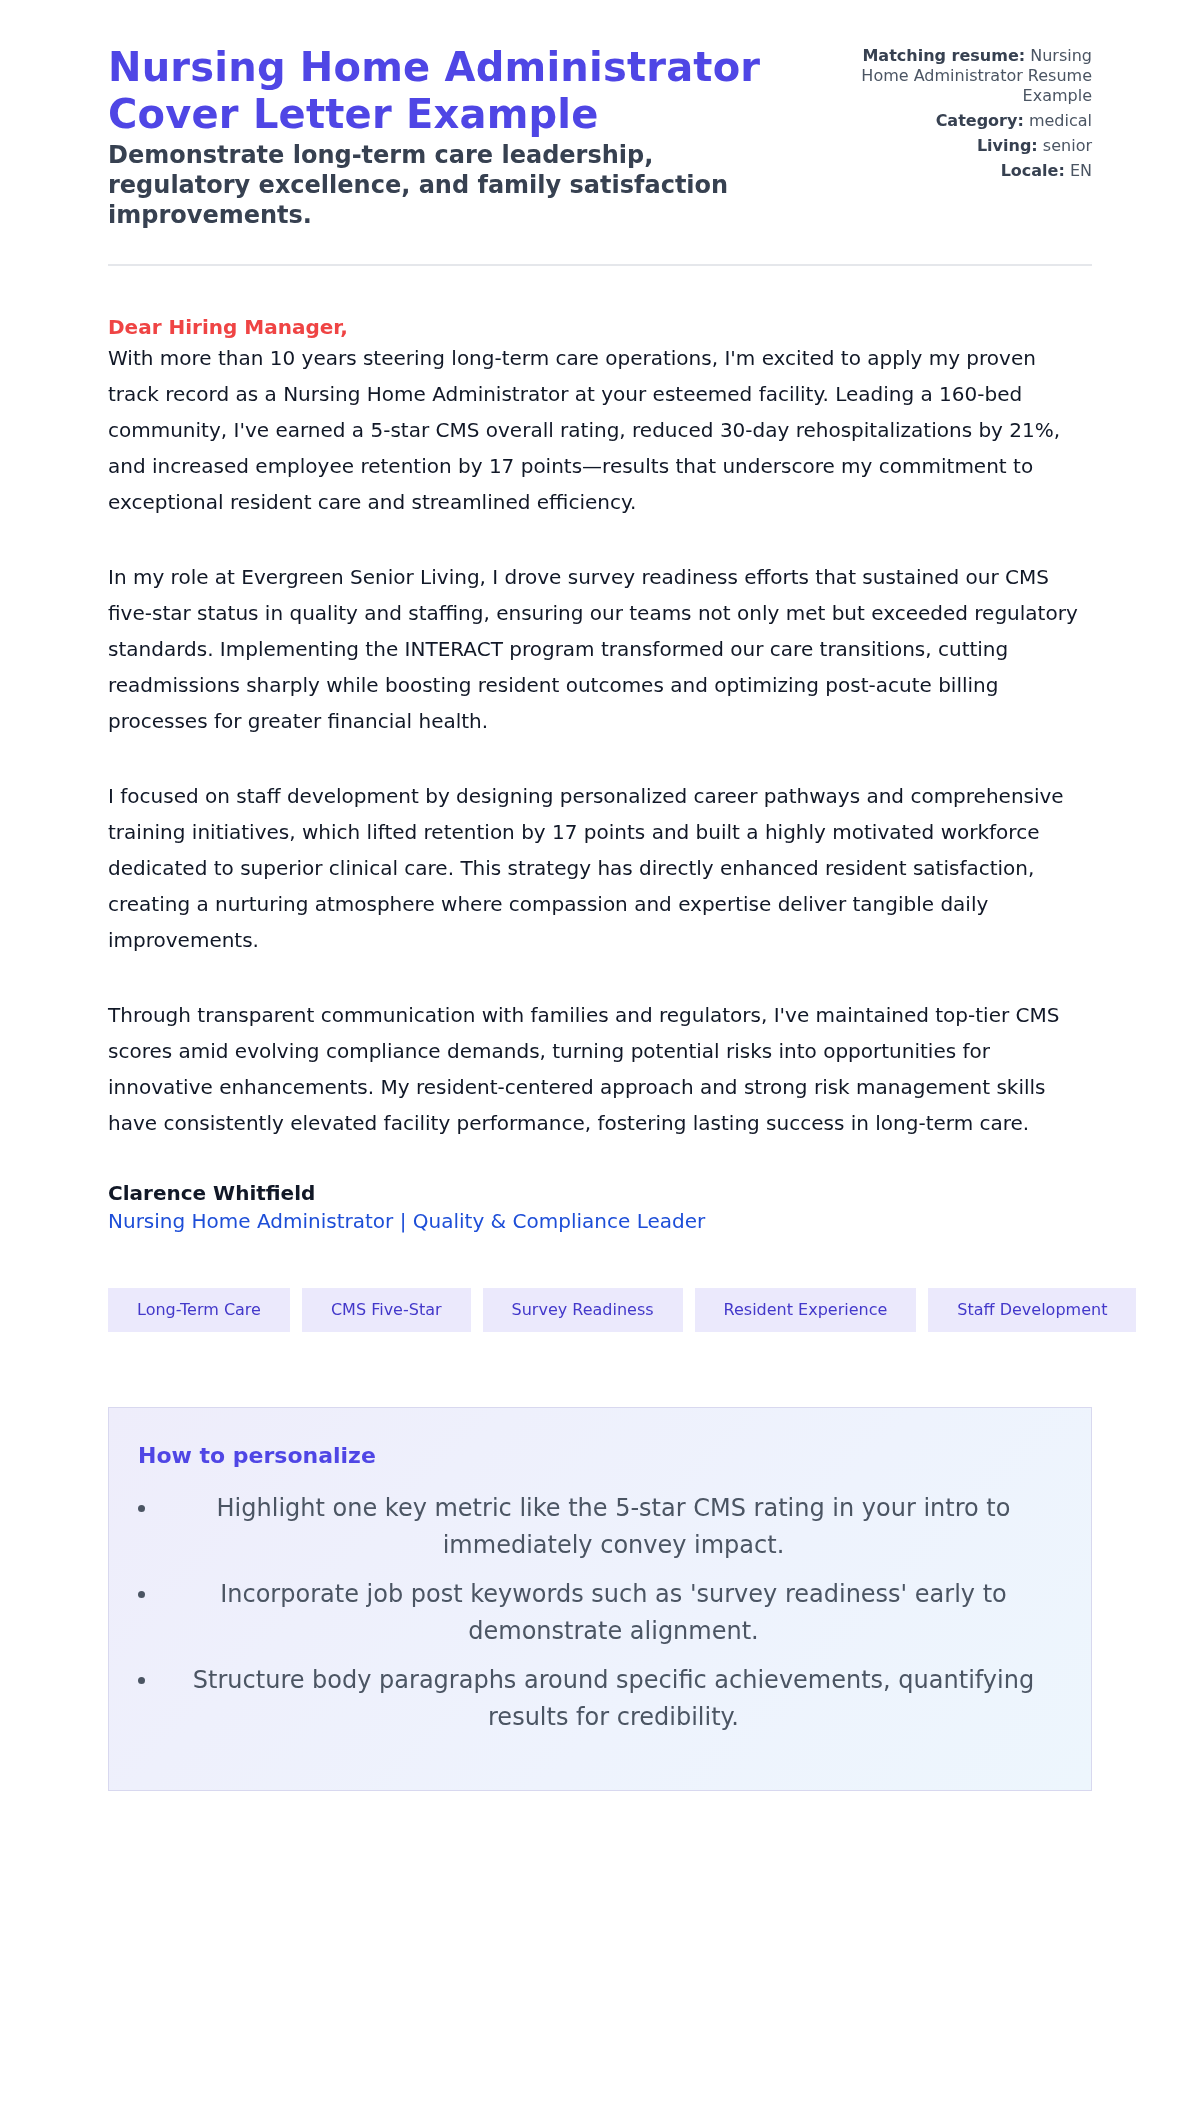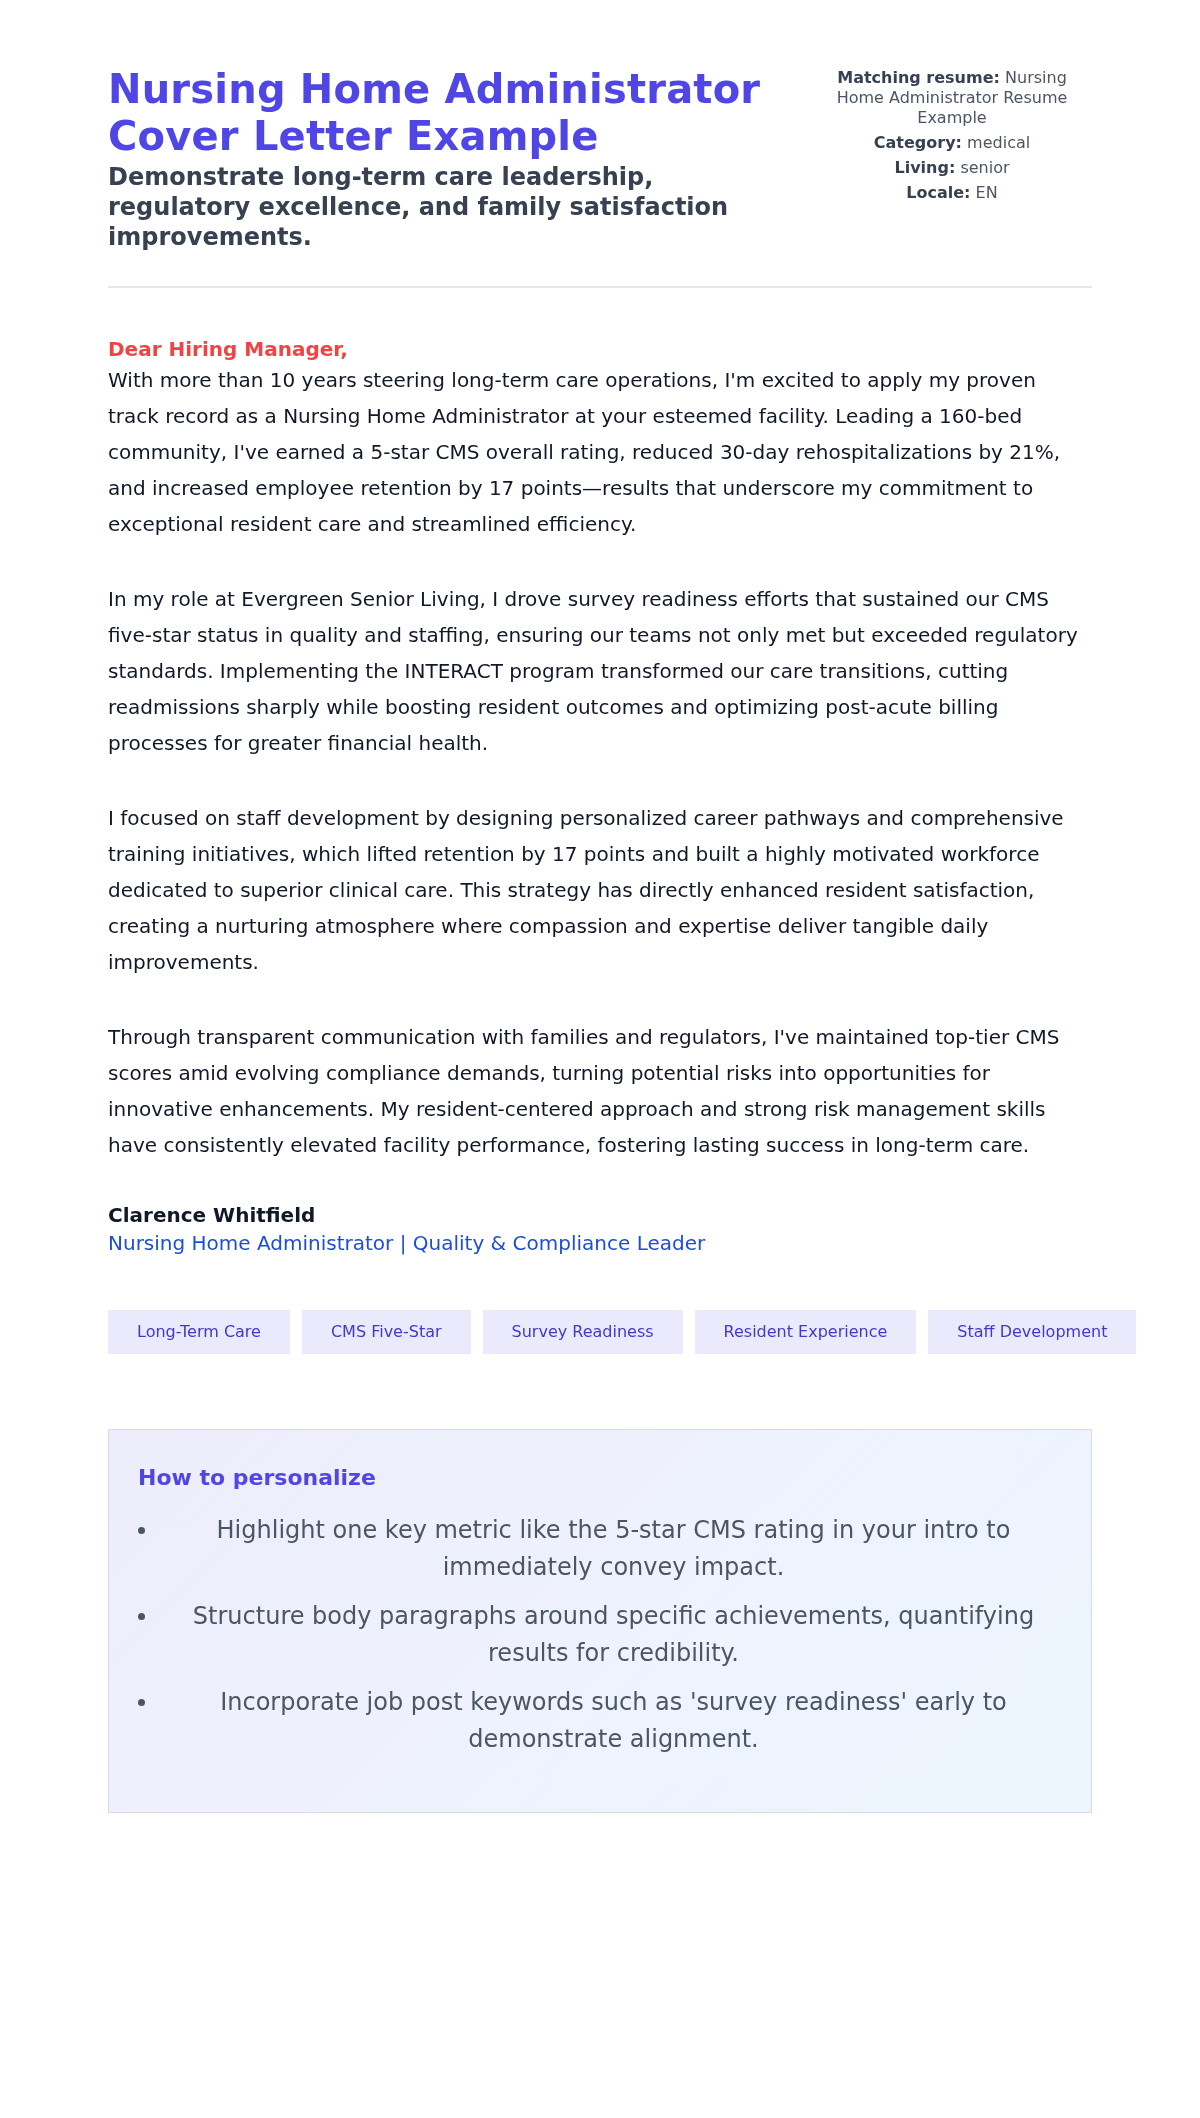--- a/index.html
+++ b/index.html
@@ -15,21 +15,21 @@
     .page {
       position: absolute;
       left: 108px;
       top: 0;
       width: 984px;
     }
     .header {
       display: flex;
       justify-content: space-between;
       align-items: flex-start;
-      padding-top: 66px;
+      padding-top: 44px;
       padding-bottom: 34px;
       border-bottom: 2px solid #e5e7eb;
     }
     .header-left { width: 680px; }
     .title {
       font-size: 40px;
       font-weight: bold;
       color: #4f46e5;
       line-height: 47px;
       letter-spacing: 0.2px;
@@ -42,21 +42,21 @@
       margin-top: 2px;
     }
     .meta {
       width: 280px;
       text-align: right;
       font-size: 16px;
       color: #4b5563;
       line-height: 20px;
       padding-top: 2px;
     }
-    .meta-row { margin-bottom: 5px; text-align: center; }
+    .meta-row { margin-bottom: 5px; }
     .meta-row:first-child { margin-bottom: 5px; }
     .meta-label { font-weight: bold; color: #374151; }
     .greeting {
       margin-top: 48px;
       font-size: 20px;
       font-weight: bold;
       color: #ef4444;
       line-height: 26px;
     }
     .body-paragraphs { }
@@ -184,22 +184,22 @@
 
   <aside class="tip-box">
     <h3 class="tip-title">How to personalize</h3>
     <ul class="tip-list">
       <li class="tip-item">
         <span class="tip-bullet"></span>
         <span>Highlight one key metric like the 5-star CMS rating in your intro to immediately convey impact.</span>
       </li>
       <li class="tip-item">
         <span class="tip-bullet"></span>
-        <span>Structure body paragraphs around specific achievements, quantifying results for credibility.</span>
+        <span>Incorporate job post keywords such as 'survey readiness' early to demonstrate alignment.</span>
       </li>
       <li class="tip-item">
         <span class="tip-bullet"></span>
-        <span>Incorporate job post keywords such as 'survey readiness' early to demonstrate alignment.</span>
+        <span>Structure body paragraphs around specific achievements, quantifying results for credibility.</span>
       </li>
     </ul>
   </aside>
 
 </div>
 
 </body></html>

